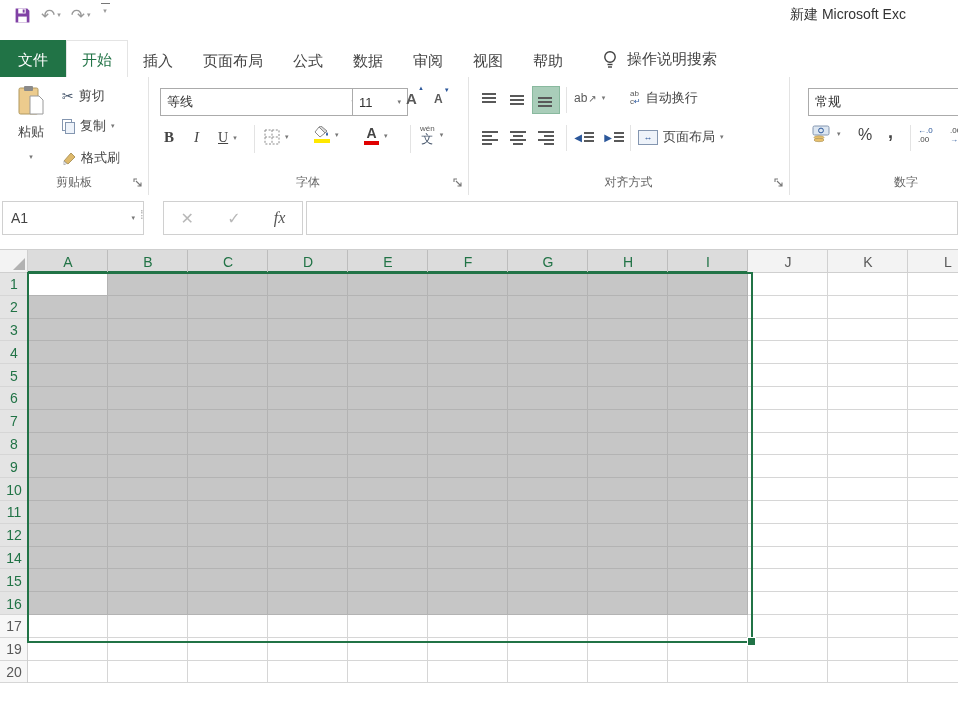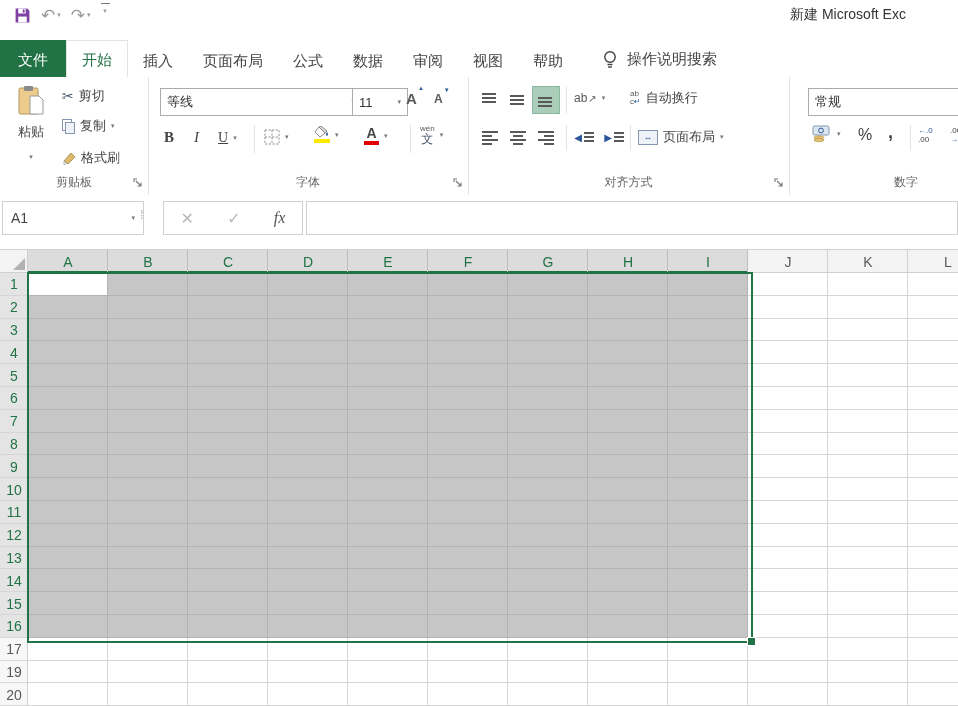--- a/index.html
+++ b/index.html
@@ -632,35 +632,20 @@
         <div class="cell sel" style="width: 80px; height: 22.8px;"></div>
         <div class="cell sel" style="width: 80px; height: 22.8px;"></div>
         <div class="cell sel" style="width: 80px; height: 22.8px;"></div>
         <div class="cell sel" style="width: 80px; height: 22.8px;"></div>
         <div class="cell sel" style="width: 80px; height: 22.8px;"></div>
         <div class="cell" style="width: 80px; height: 22.8px;"></div>
         <div class="cell" style="width: 80px; height: 22.8px;"></div>
         <div class="cell" style="width: 80px; height: 22.8px;"></div>
       </div>
       <div class="grow" style="height: 22.8px;">
-        <div class="rowhdr sel">13</div>
-        <div class="cell sel" style="width: 80px; height: 22.8px;"></div>
-        <div class="cell sel" style="width: 80px; height: 22.8px;"></div>
-        <div class="cell sel" style="width: 80px; height: 22.8px;"></div>
-        <div class="cell sel" style="width: 80px; height: 22.8px;"></div>
-        <div class="cell sel" style="width: 80px; height: 22.8px;"></div>
-        <div class="cell sel" style="width: 80px; height: 22.8px;"></div>
-        <div class="cell sel" style="width: 80px; height: 22.8px;"></div>
-        <div class="cell sel" style="width: 80px; height: 22.8px;"></div>
-        <div class="cell sel" style="width: 80px; height: 22.8px;"></div>
-        <div class="cell" style="width: 80px; height: 22.8px;"></div>
-        <div class="cell" style="width: 80px; height: 22.8px;"></div>
-        <div class="cell" style="width: 80px; height: 22.8px;"></div>
-      </div>
-      <div class="grow" style="height: 22.8px;">
         <div class="rowhdr sel">14</div>
         <div class="cell sel" style="width: 80px; height: 22.8px;"></div>
         <div class="cell sel" style="width: 80px; height: 22.8px;"></div>
         <div class="cell sel" style="width: 80px; height: 22.8px;"></div>
         <div class="cell sel" style="width: 80px; height: 22.8px;"></div>
         <div class="cell sel" style="width: 80px; height: 22.8px;"></div>
         <div class="cell sel" style="width: 80px; height: 22.8px;"></div>
         <div class="cell sel" style="width: 80px; height: 22.8px;"></div>
         <div class="cell sel" style="width: 80px; height: 22.8px;"></div>
         <div class="cell sel" style="width: 80px; height: 22.8px;"></div>

